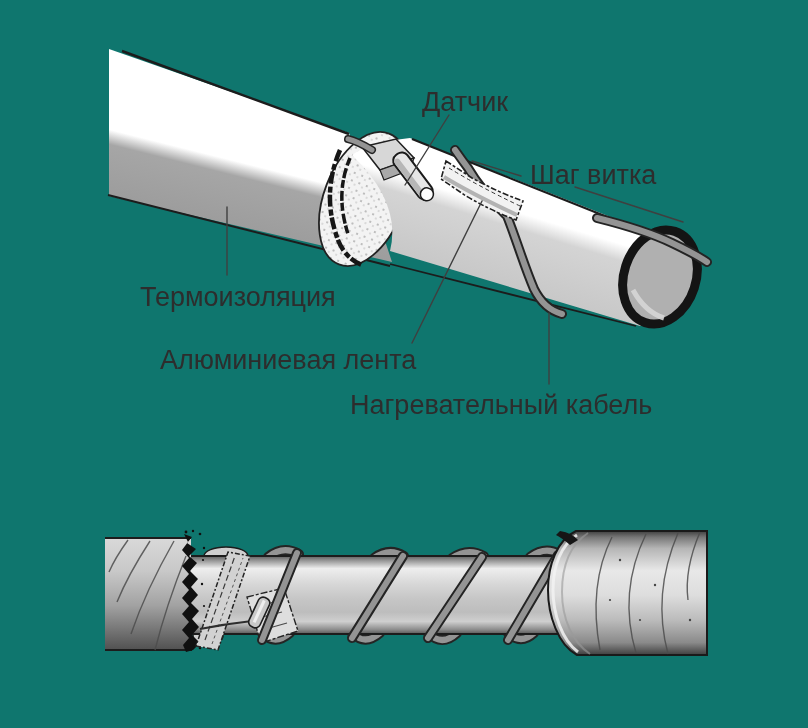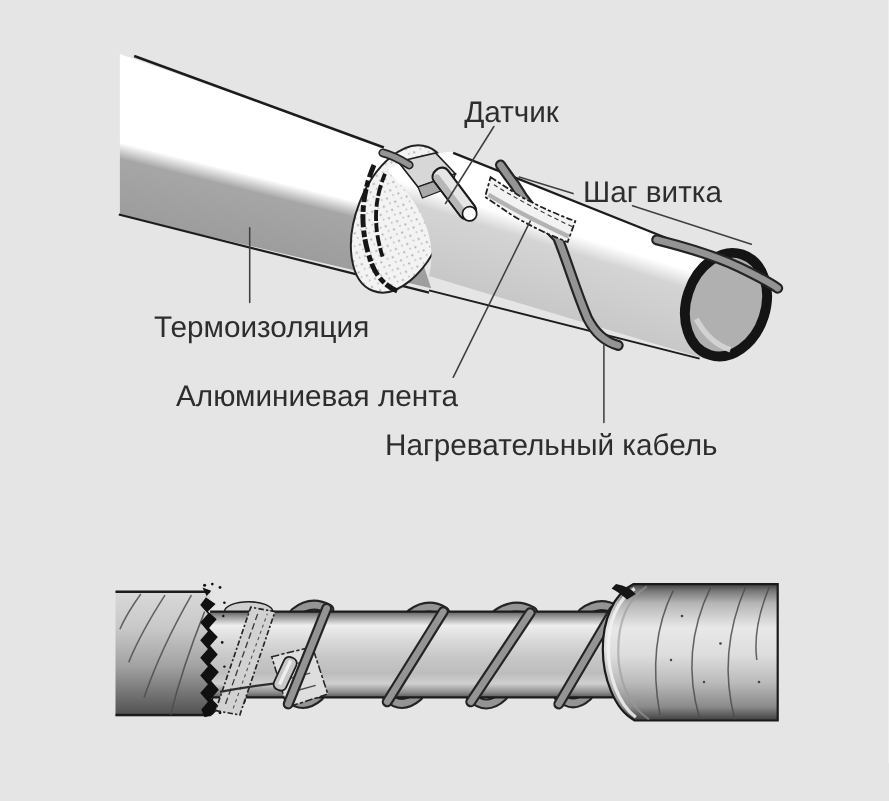--- a/index.html
+++ b/index.html
@@ -1,16 +1,16 @@
 <!DOCTYPE html>
 <html><head>
 <meta charset="utf-8">
 <style>
   html,body{margin:0;padding:0;background:#ffffff;}
-  .stage{position:relative;width:808px;height:728px;background:#e5e5e5;overflow:hidden;
+  .stage{position:relative;width:808px;height:728px;background:#0f766e;overflow:hidden;
          font-family:"Liberation Sans", sans-serif;}
   svg{display:block}
   .lbl{font-family:"Liberation Sans", sans-serif;font-size:27px;fill:#2d2d2d;}
   .leader{stroke:#3f3f3f;stroke-width:1.4;fill:none;stroke-linecap:round;}
   .edge{stroke:#1c1c1c;fill:none;}
   .cable-under{stroke:#242424;fill:none;stroke-linecap:round;}
   .cable-over{stroke:#949494;fill:none;stroke-linecap:round;}
   .tex{stroke:#4c4c4c;stroke-width:1.4;fill:none;opacity:.85;}
 </style>
 </head>

